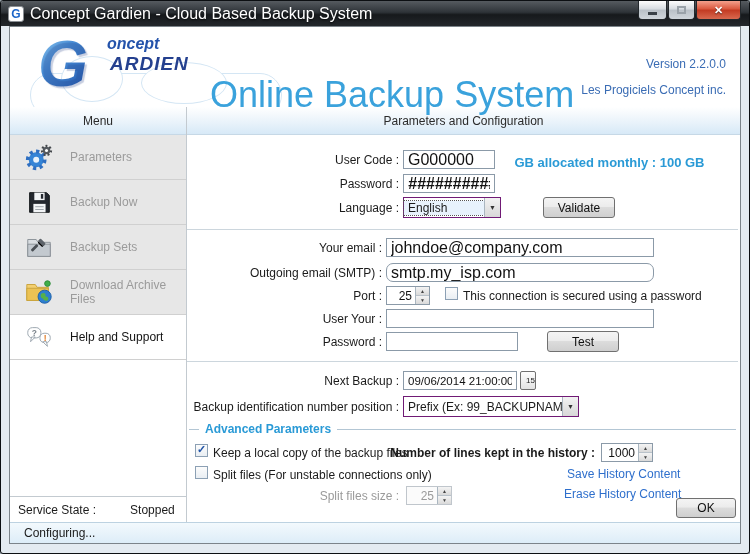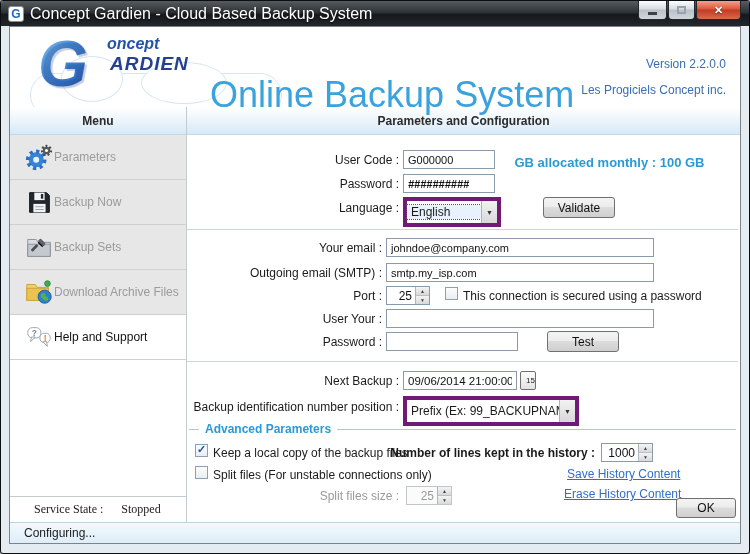--- a/index.html
+++ b/index.html
@@ -48,43 +48,43 @@
                  font-size:19px; letter-spacing:1px; color:#24408f; z-index:2; }
   .app-heading { position:absolute; left:200px; top:47px; font-size:36px; color:#3aa2dc; z-index:2; }
   .version-text { position:absolute; right:14px; top:30px; color:#3a6cb4; z-index:2; }
   .company-text { position:absolute; right:14px; top:56px; color:#3a6cb4; z-index:2; }
 
   
   .content-row { position:absolute; top:80px; left:0; right:0; bottom:21px; display:flex; }
   .sidebar { width:177px; border-right:1px solid #c3cad0; display:flex; flex-direction:column; background:#fff; }
   .panel-header { height:28px; background:linear-gradient(#ffffff, #e8f2fa 60%, #d7e9f7);
                   border-bottom:1px solid #c6d8e6; display:flex; align-items:center; justify-content:center;
-                  font-weight:bold; color:#2b2b2b; flex:none; }
+                  font-weight:normal; color:#2b2b2b; flex:none; }
   .menu-item { height:45px; background:#e7e7e7; border-bottom:1px solid #d0d0d0;
                display:flex; align-items:center; padding-left:14px; cursor:default; }
-  .menu-item .mi-label { color:#9b9b9b; }
+  .menu-item .mi-label { margin-left:16px; color:#9b9b9b; }
   .menu-item.enabled { background:#fff; }
   .menu-item.enabled .mi-label { color:#141414; }
   .menu-item svg { width:30px; height:30px; flex:none; }
   .sidebar-filler { flex:1; background:#fff; }
   .service-state { height:26px; border-top:1px solid #c3cad0; display:flex; align-items:center;
-                   padding-left:24px; gap:18px; background:#fff; flex:none;font-family:Liberation Serif, serif; }
+                   padding-left:8px; gap:34px; background:#fff; flex:none; }
 
   .main { flex:1; display:flex; flex-direction:column; background:#fff; }
   .main-body { position:relative; flex:1; background:#fff; }
 
   .flabel { position:absolute; text-align:right; white-space:nowrap; color:#1b1b1b; }
   .tbox { position:absolute; border:1px solid #8b9aa8; background:#fff; font-family:"Liberation Sans",sans-serif;
-          font-size:11px; color:#111; padding:1px 4px; height:19px; }
+          font-size:16px; color:#111; padding:1px 4px; height:19px; }
   .divider { position:absolute; left:0; right:2px; border-top:1px solid #ccd6dd; }
   .quota { position:absolute; font-weight:bold; font-size:13px; color:#2a9ad6; text-align:center; }
   .btn { position:absolute; height:21px; border:1px solid #707070; border-radius:3px;
          background:linear-gradient(#f4f4f4, #ececec 45%, #dcdcdc 50%, #cfcfcf);
          font-family:"Liberation Sans",sans-serif; font-size:12px; color:#111; cursor:default; }
-  .combo { position:absolute; height:30px; border:4px solid #701a75; background:#fff;
+  .combo { position:absolute; height:21px; border:1px solid #701a75; background:#fff;
            display:flex; align-items:center; }
   .combo .ctext { flex:1; padding:0 4px; white-space:nowrap; overflow:hidden; }
   .combo .carrow { width:16px; align-self:stretch; border-left:1px solid #aab6c0;
                    background:linear-gradient(#f2f2f2,#d8d8d8); display:flex; align-items:center;
                    justify-content:center; font-size:7px; color:#333; }
   .combo.focused .ctext { outline:1px dotted #555; background:#e8f2fc; }
   .spin { position:absolute; height:19px; border:1px solid #8b9aa8; background:#fff; display:flex; }
   .spin .sval { flex:1; border:none; outline:none; text-align:right; padding-right:3px;
                 font-family:"Liberation Sans",sans-serif; font-size:12px; width:26px; background:transparent; color:#111; }
   .spin .sbtns { width:14px; display:flex; flex-direction:column; border-left:1px solid #aab6c0; }
@@ -94,21 +94,21 @@
   .spin.disabled { border-color:#c0c6cc; background:#fbfbfb; }
   .spin.disabled .sval { color:#9a9a9a; }
   .cb { position:absolute; width:13px; height:13px; border:1px solid #8ca0b4; background:linear-gradient(#fcfcfc,#e9eef3);
         display:inline-flex; align-items:center; justify-content:center; }
   .cb.checked:after { content:"✓"; font-size:11px; font-weight:bold; color:#2456a8; margin-top:-2px; }
   .cb-label { position:absolute; white-space:nowrap; color:#1b1b1b; }
   .legend-row { position:absolute; left:2px; right:4px; display:flex; align-items:center; }
   .legend-row:before { content:""; width:10px; border-top:1px solid #b3c6d4; }
   .legend-row:after { content:""; flex:1; border-top:1px solid #b3c6d4; }
   .legend-text { padding:0 6px; color:#2a9ad6; font-weight:bold; }
-  .link { position:absolute; color:#2e6fcc; text-decoration:underline; white-space:nowrap; font-size:12px; cursor:pointer; }
+  .link { position:absolute; color:#2e6fcc; white-space:nowrap; font-size:12px; cursor:pointer; }
   .cal-btn { position:absolute; width:16px; height:19px; border:1px solid #707070; border-radius:2px;
              background:linear-gradient(#fdfdfd,#e2e2e2); font-size:8px; text-align:right; line-height:17px; color:#222; }
   .muted { color:#9a9a9a !important; }
 
   
   .statusbar { position:absolute; left:0; right:0; bottom:0; height:21px;
                background:linear-gradient(#f3f9fd, #ddedf8); border-top:1px solid #bdd2e1;
                display:flex; align-items:center; padding-left:14px; }
 </style>
 </head>
@@ -230,21 +230,21 @@
             <span class="carrow">▼</span>
           </span>
           <span class="quota" style="left:290px;top:20px;width:265px">GB allocated monthly : 100 GB</span>
           <button class="btn" style="left:356px;top:62px;width:72px">Validate</button>
 
           <div class="divider" style="top:94px"></div>
 
           <span class="flabel" style="left:0;width:195px;top:106px">Your email :</span>
           <input class="tbox" style="left: 199px; top: 103px; width: 268px;" value="johndoe@company.com">
           <span class="flabel" style="left:0;width:195px;top:131px">Outgoing email (SMTP) :</span>
-          <input class="tbox" style="left: 199px; top: 128px; width: 268px;" value="smtp.my_isp.com">
+          <input class="tbox" style="left: 199px; top: 128px; width: 268px; border-radius: 7px;" value="smtp.my_isp.com">
 
           <span class="flabel" style="left:0;width:195px;top:154px">Port :</span>
           <span class="spin" style="left:199px;top:151px;width:44px">
             <input class="sval" value="25" style="">
             <span class="sbtns">
                 <span>▲</span>
                 <span>▼</span>
               </span>
           </span>
           <span class="cb" style="left:258px;top:152px"></span>

